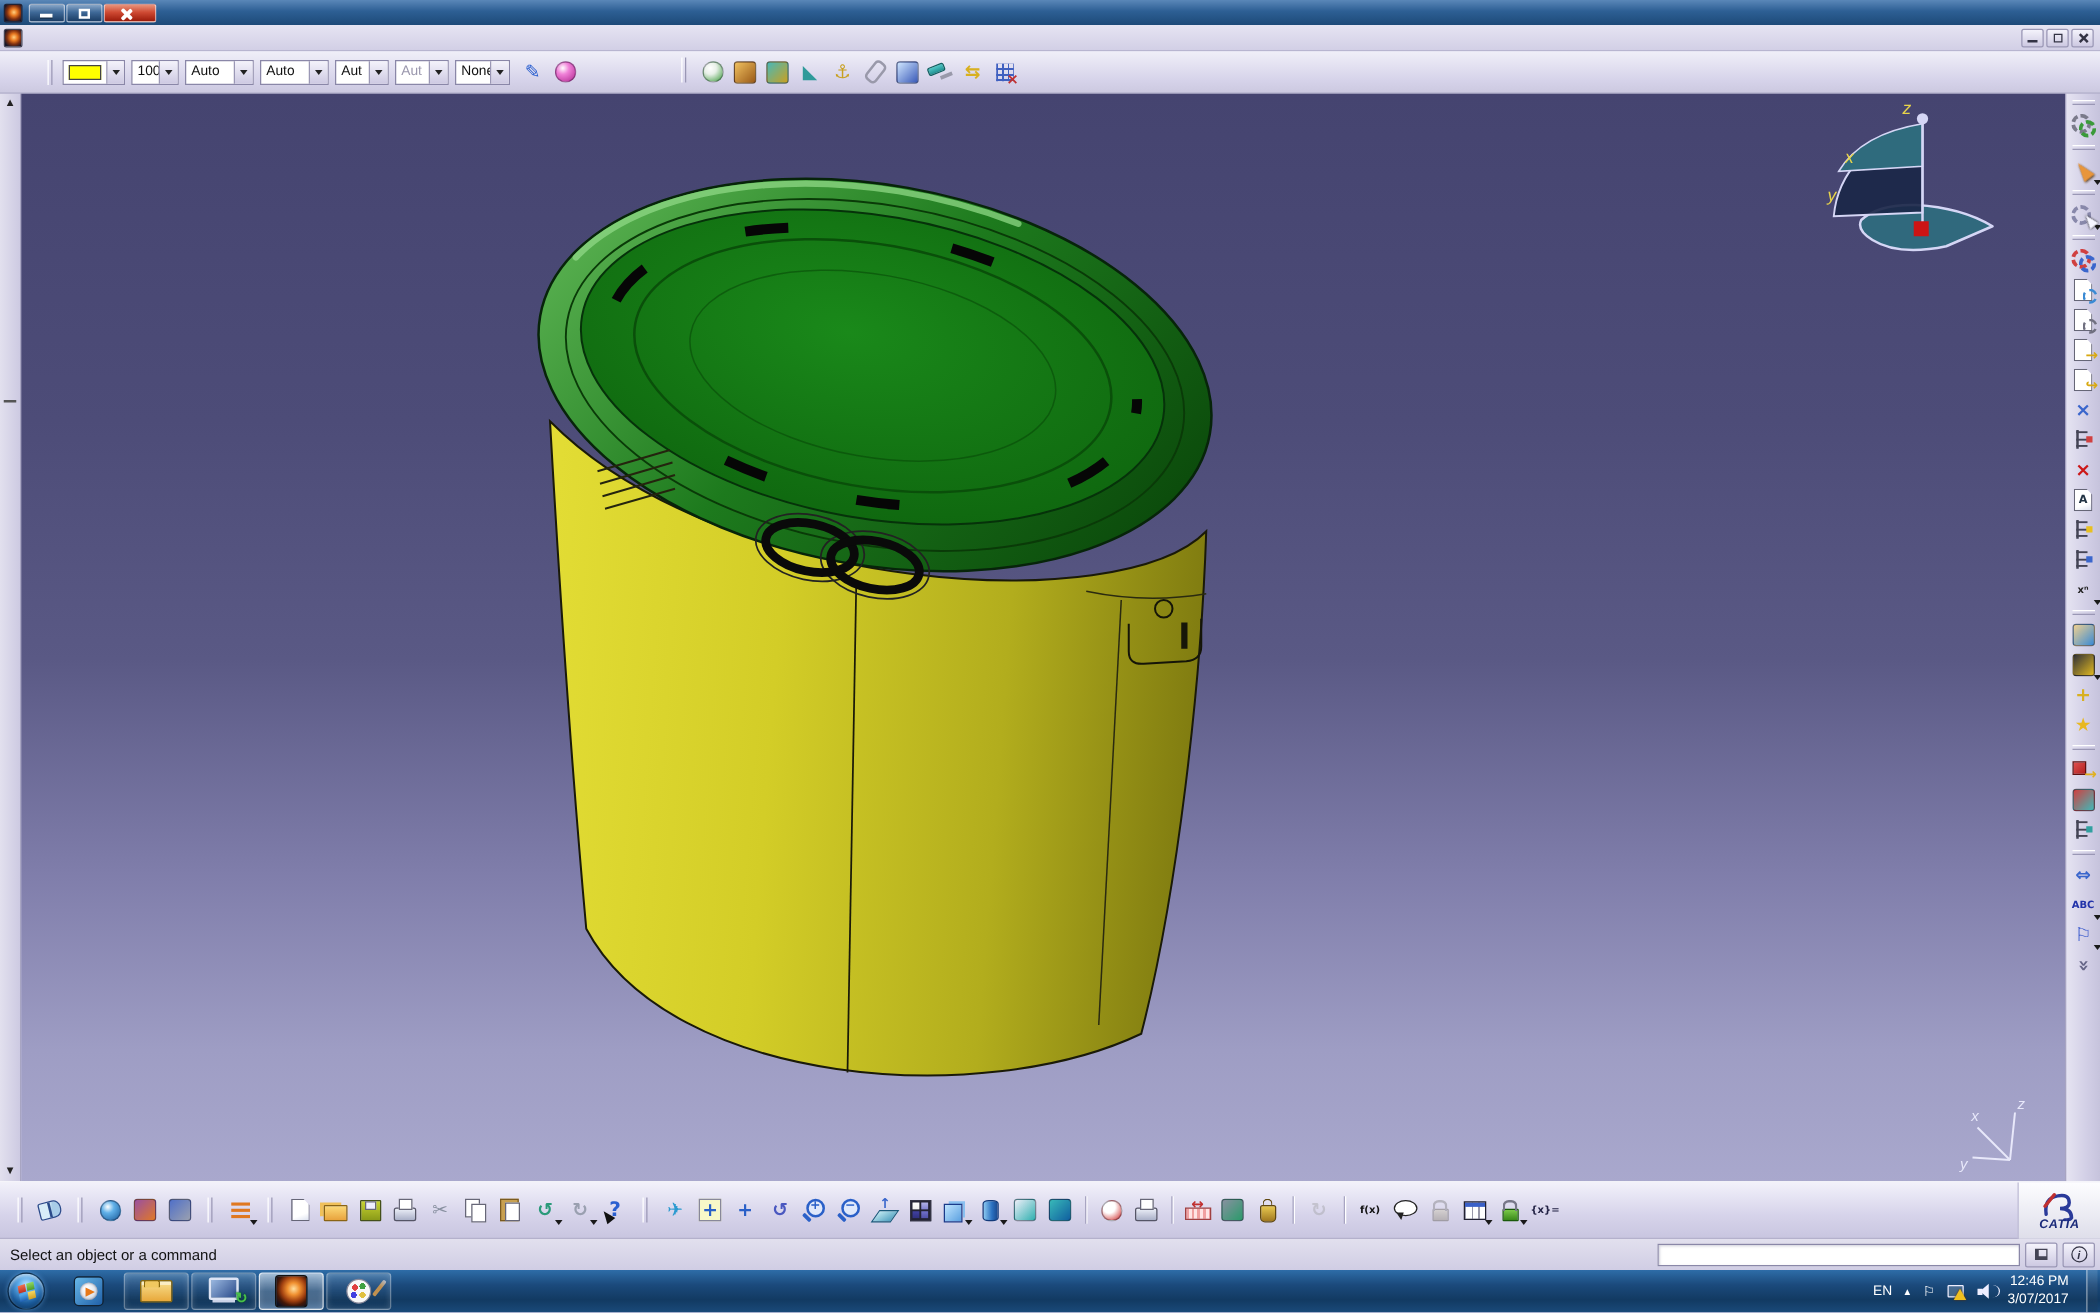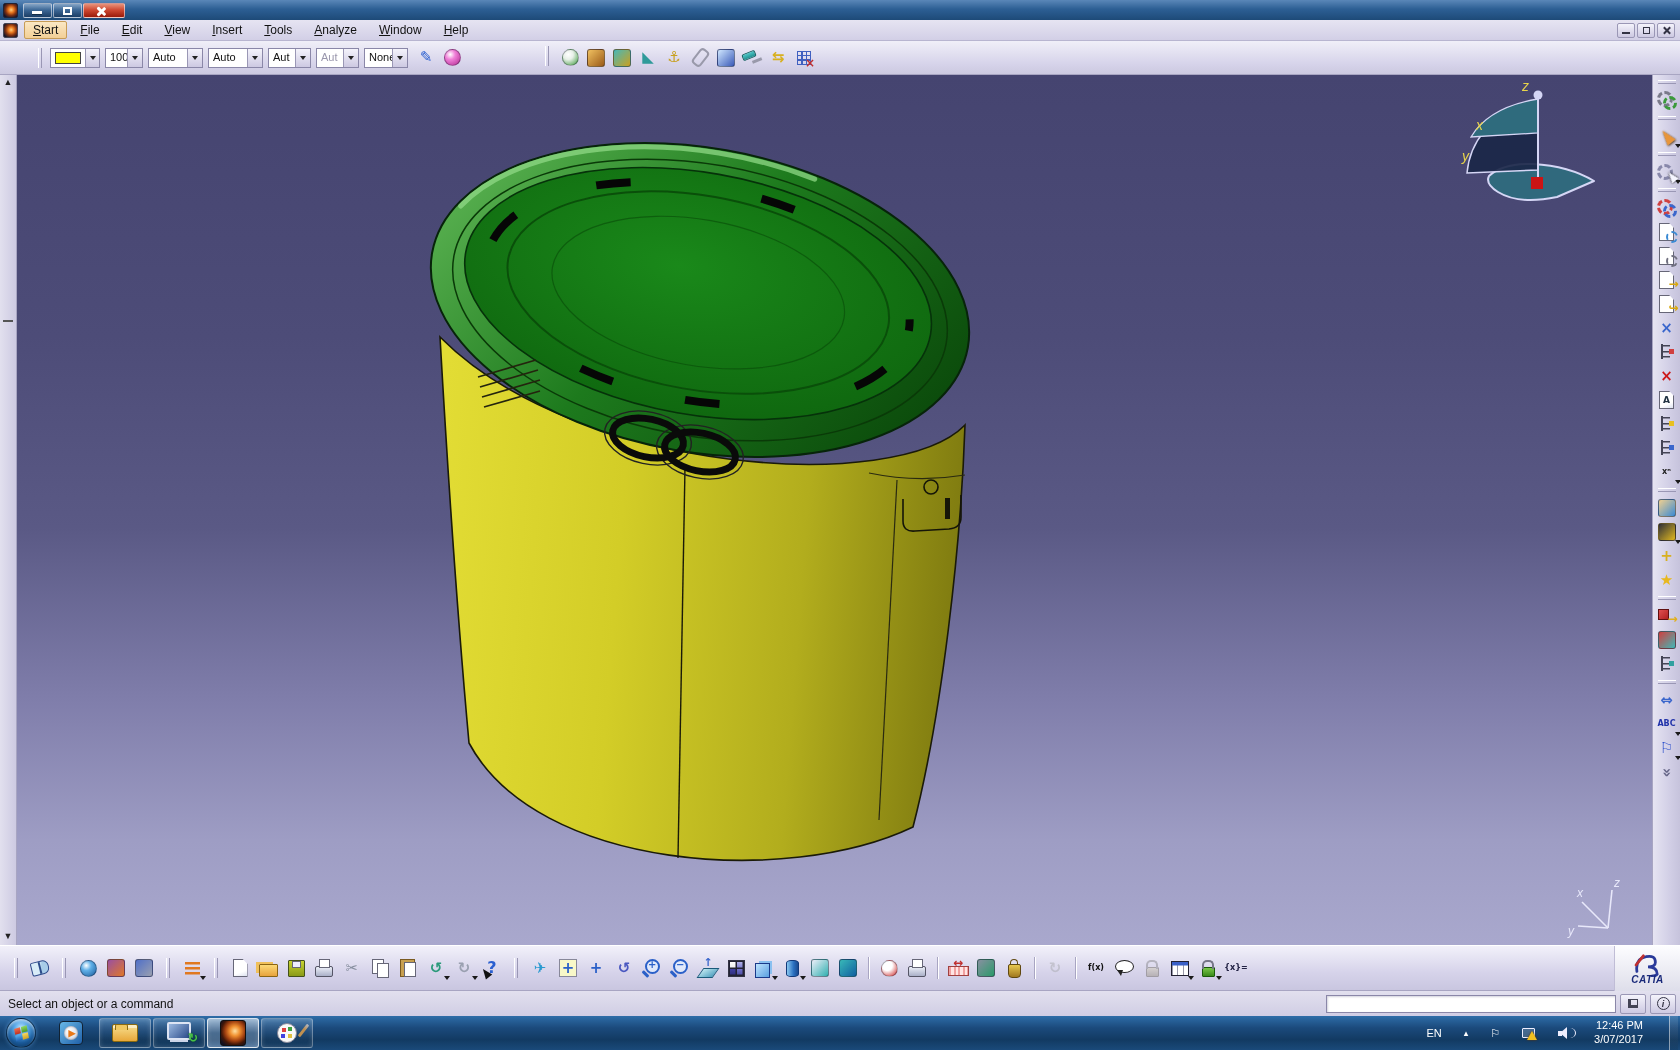--- a/index.html
+++ b/index.html
@@ -145,21 +145,21 @@
   .k-wmp::before{content:"";width:22px;height:22px;border-radius:4px;background:linear-gradient(135deg,#68b8e8,#2060a8);border:1px solid #123}
   .k-wmp::after{content:"";position:absolute;width:14px;height:14px;border-radius:50%;background:radial-gradient(circle at 35% 30%,#fff,#e0e6ee 60%,#b8c2d0);box-shadow:inset 0 0 2px #667}
   .k-wmp .g{position:absolute;font-size:9px;color:#e87818;padding-left:2px;z-index:1}
   .k-expl::before{content:"";width:24px;height:16px;background:linear-gradient(#f8e090,#e8a83a);border:1px solid #8a6a10;border-radius:2px;box-shadow:inset 0 3px 0 rgba(255,255,255,.5)}
   .k-expl::after{content:"";position:absolute;top:5px;left:15px;width:11px;height:5px;background:#f0c860;border:1px solid #8a6a10;border-bottom:none;border-radius:2px 2px 0 0}
   .k-rdp::before{content:"";width:20px;height:14px;margin-bottom:4px;background:linear-gradient(135deg,#9ab8e0,#2a4a8a);border:2px solid #dde4f4;border-radius:2px;box-shadow:0 5px 0 -3px #ccd4e8}
   .k-rdp .g{position:absolute;right:6px;bottom:2px;font-size:12px;color:#48c048;text-shadow:0 0 2px #042}
   .k-catia::before{content:"";width:24px;height:24px;border-radius:3px;border:1px solid #111;background:radial-gradient(circle at 58% 42%,#ffe0a0 0%,#f09030 25%,#a04010 50%,#441808 68%,#101020 88%)}
   .k-paint::before{content:"";width:18px;height:18px;border-radius:50%;border:1px solid #889;background:radial-gradient(circle 2.5px at 6px 6px,#e04040 97%,transparent),radial-gradient(circle 2.5px at 12px 5px,#40a040 97%,transparent),radial-gradient(circle 2.5px at 5px 12px,#4040e0 97%,transparent),radial-gradient(circle 2.5px at 12px 12px,#e0c040 97%,transparent),#f8f8f8}
   .k-paint::after{content:"";position:absolute;right:7px;top:4px;width:3px;height:15px;background:linear-gradient(#b0b8c8,#c09050 40%);transform:rotate(38deg);border-radius:1px}
-  .tray{margin-left:auto;display:flex;align-items:center;gap:22px;font-size:11px}
+  .tray{margin-left:auto;display:flex;align-items:center;gap:10px;font-size:11px}
   .tray .chev{font-size:9px}
   .net{position:relative;width:14px;height:12px}
   .net::before{content:"";position:absolute;left:0;top:1px;width:11px;height:8px;border:1.5px solid #eef;border-radius:1px;background:rgba(255,255,255,.2)}
   .net::after{content:"";position:absolute;right:-1px;bottom:-1px;border-left:5px solid transparent;border-right:5px solid transparent;border-bottom:9px solid #f0c020;filter:drop-shadow(0 0 1px #630)}
   .spk{position:relative;width:14px;height:12px}
   .spk::before{content:"";position:absolute;left:0;top:3.5px;width:4px;height:5px;background:#eef}
   .spk::after{content:"";position:absolute;left:2px;top:0;border-top:6px solid transparent;border-bottom:6px solid transparent;border-right:7px solid #eef}
   .spk .wv{position:absolute;left:10.5px;top:1px;width:7px;height:10px;border:1.5px solid #eef;border-left:none;border-radius:0 7px 7px 0/0 6px 6px 0;border-top:none;border-bottom:none;border-right-width:1.5px}
   .clock{text-align:right;line-height:1.25;margin-right:4px}
   .showdesk{width:9px;height:34px;border-left:1px solid rgba(255,255,255,.5);background:linear-gradient(rgba(255,255,255,.12),rgba(0,0,0,.1))}
@@ -178,31 +178,20 @@
       </span>
     <span class="wbtn close">
         <i class="x1"></i>
         <i class="x2"></i>
       </span>
   </span>
 </div>
 
 <div class="menubar">
   <span class="mdi-ico"></span>
-  <span id="menu-items" style="display:flex">
-      <span class="menu-item active"><u>S</u>tart</span>
-      <span class="menu-item"><u>F</u>ile</span>
-      <span class="menu-item"><u>E</u>dit</span>
-      <span class="menu-item"><u>V</u>iew</span>
-      <span class="menu-item"><u>I</u>nsert</span>
-      <span class="menu-item"><u>T</u>ools</span>
-      <span class="menu-item"><u>A</u>nalyze</span>
-      <span class="menu-item"><u>W</u>indow</span>
-      <span class="menu-item"><u>H</u>elp</span>
-    </span>
   <span class="mdi-btns">
     <span class="mbtn">
         <i class="mi"></i>
       </span>
     <span class="mbtn">
         <i class="re"></i>
       </span>
     <span class="mbtn">
         <i class="x1"></i>
         <i class="x2"></i>

